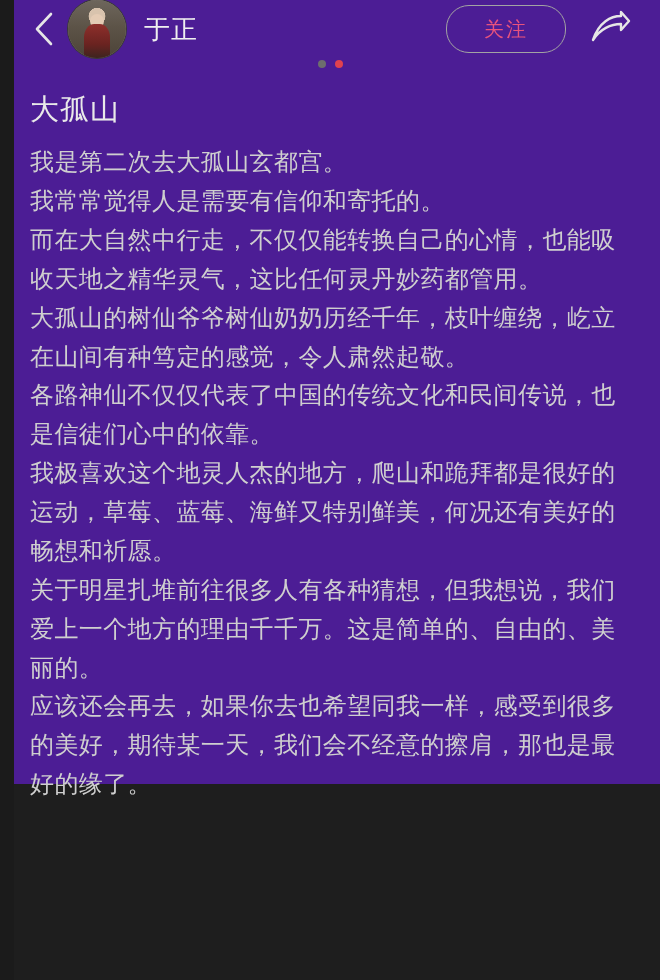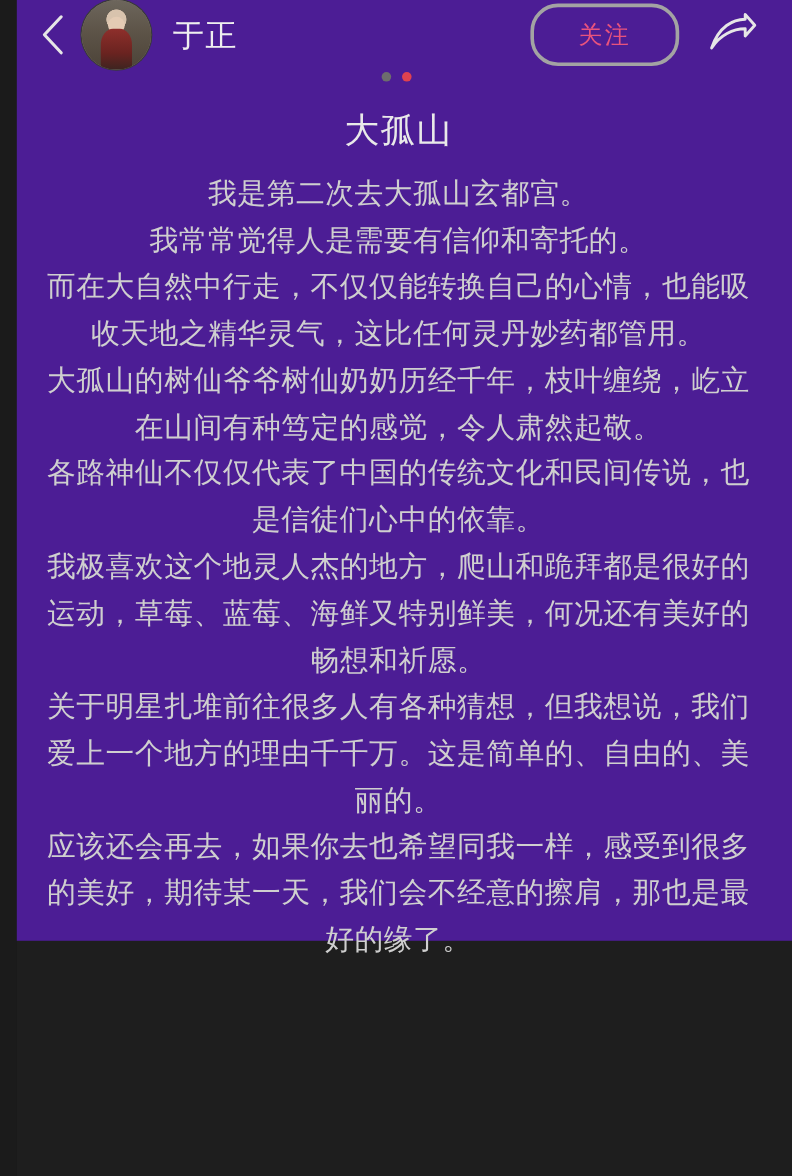--- a/index.html
+++ b/index.html
@@ -89,21 +89,21 @@
     margin-left: 18px;
     font-size: 26px;
     color: #efefef;
     letter-spacing: 1px;
     white-space: nowrap;
   }
   .header-spacer { flex: 1 1 auto; }
   .follow-btn {
     width: 118px;
     height: 46px;
-    border: 3px solid #a3a3a3;
+    border: 1px solid #a3a3a3;
     border-radius: 23px;
     color: #e8537d;
     font-size: 20px;
     display: flex;
     align-items: center;
     justify-content: center;
     letter-spacing: 2px;
     cursor: pointer;
     flex: 0 0 auto;
   }
@@ -128,21 +128,20 @@
   .dot {
     width: 8px;
     height: 8px;
     border-radius: 50%;
     background: #6d6d6d;
   }
   .dot.active { background: #e0424f; }
   .content {
     padding: 22px 26px 0 30px;
     box-sizing: border-box;
-    text-align: center;
   }
   .post-title {
     font-size: 29px;
     color: #e9e9e9;
     letter-spacing: 1px;
     margin-bottom: 14px;
     line-height: 1.35;
   }
   .post-body {
     font-size: 24px;

